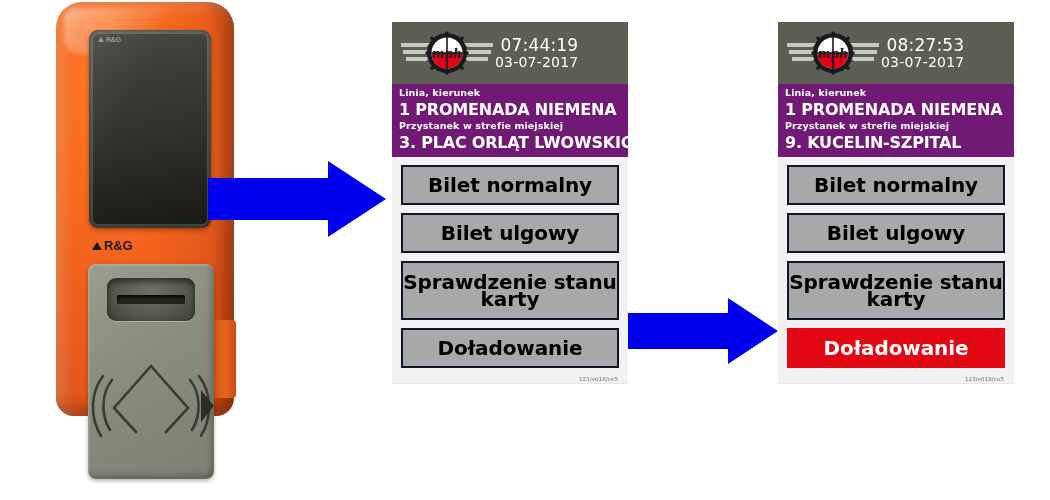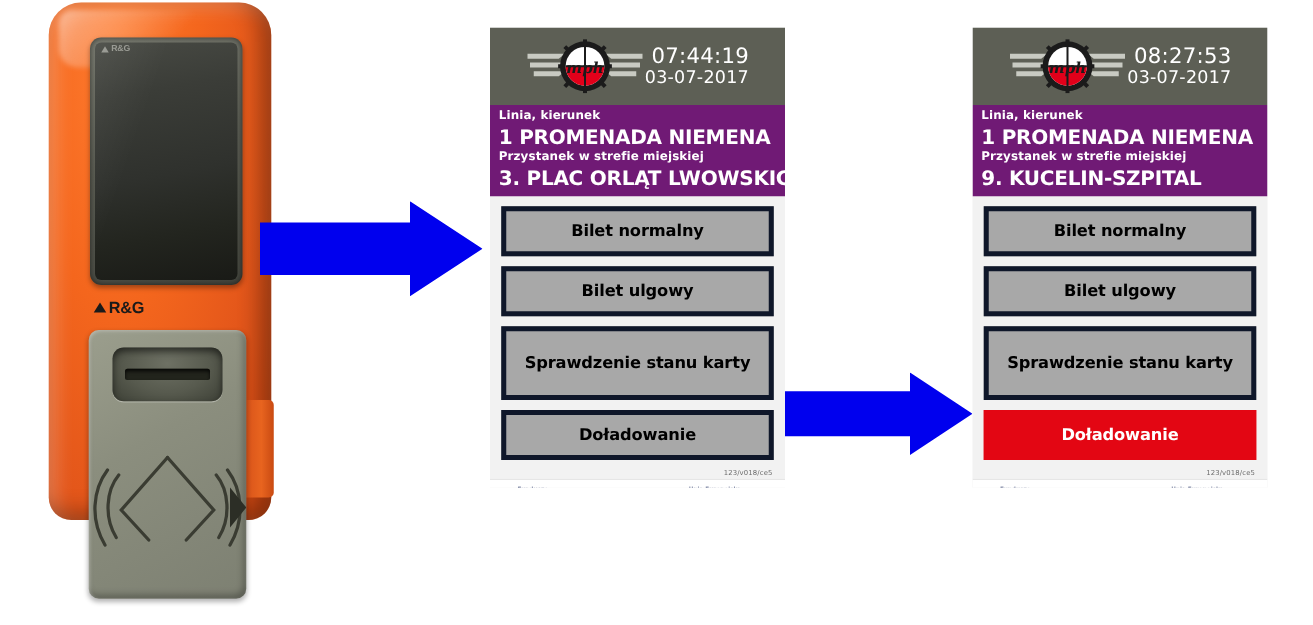--- a/index.html
+++ b/index.html
@@ -7,21 +7,21 @@
     margin: 0; padding: 0;
     width: 1050px; height: 500px;
     background: #ffffff;
     font-family: "Liberation Sans", sans-serif;
     overflow: hidden;
   }
   #stage { position: relative; width: 1050px; height: 500px; background:#fff; }
 
   
   #device {
-    position: absolute; left: 39px; top: 2px;
+    position: absolute; left: 56px; top: 2px;
     width: 178px; height: 414px;
     border-radius: 26px 26px 18px 18px;
     background:
       radial-gradient(ellipse at 30% 12%, #ff7b2e 0%, #f4661d 38%, #e2551a 72%, #c9430f 100%);
     box-shadow: inset -9px -6px 18px rgba(0,0,0,.33), inset 7px 5px 14px rgba(255,255,255,.22);
     padding-left: 20px;
   }
   #device-gloss {
     position:absolute; left:8px; top:6px; width:120px; height:46px;
     border-radius:22px 40px 50px 30px;
@@ -91,37 +91,37 @@
   .term {
     position:absolute; background:#f2f2f2;
     font-family:"DejaVu Sans","Liberation Sans",sans-serif;
     overflow:hidden;
   }
   #term1 { left:392px; top:22px; width:236px; height:368px; }
   #term2 { left:778px; top:22px; width:236px; height:368px; }
 
   .term-top {
     height:62px; background:#5d5f55; position:relative;
-    display:flex; align-items:center; justify-content:center; padding:0 8px 0 7px;
+    display:flex; align-items:center; justify-content:flex-start; padding:0 8px 0 7px;
   }
   .logo-wrap { position:relative; width:96px; height:44px; }
   .clock { text-align:right; color:#ffffff; line-height:1.12; }
   .clock .t { font-size:17px; font-weight:normal; letter-spacing:.2px; }
   .clock .d { font-size:14px; font-weight:normal; letter-spacing:.2px; }
 
   .term-info { background:#701a75; padding:3px 7px 4px 7px; color:#fff; }
   .info-small { font-size:9.5px; font-weight:bold; line-height:12px; letter-spacing:.1px; }
   .info-big { font-size:16px; font-weight:bold; line-height:21px; letter-spacing:-.2px; white-space:nowrap; }
 
   .btn-area { padding:8px 9px 0 9px; }
   .tbtn {
-    border:4px solid #0f172a; background:#a8a8a8; color:#000;
+    border:2px solid #0f172a; background:#a8a8a8; color:#000;
     height:40px; margin-bottom:8px;
     display:flex; align-items:center; justify-content:center; text-align:center;
-    font-size:13px; font-weight:bold; line-height:17px; letter-spacing:-.1px;
+    font-size:20px; font-weight:bold; line-height:17px; letter-spacing:-.1px;
   }
   .tbtn.tall { height:59px; }
   .tbtn.active { background:#e30613; border-color:#e30613; color:#ffffff; }
 
   .serial { text-align:right; font-size:5.5px; color:#6d6d6d; padding:0 10px 1px 0; letter-spacing:.1px; }
 
   .term-footer {
     background:#ffffff; height:30px; display:flex; align-items:center;
     padding:0 6px; gap:6px; border-top:1px solid #e6e6e6;
   }

